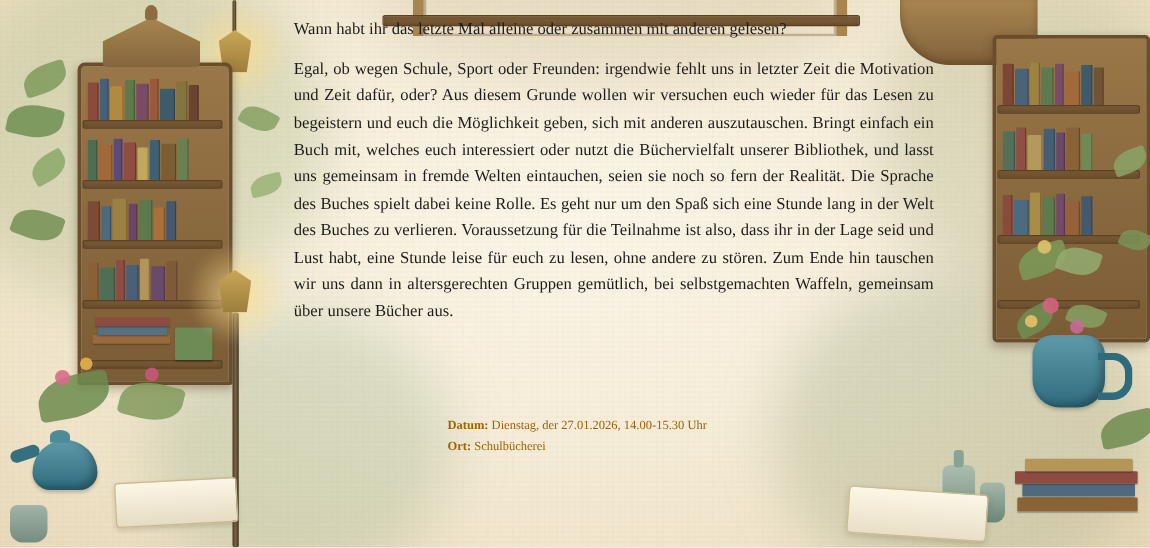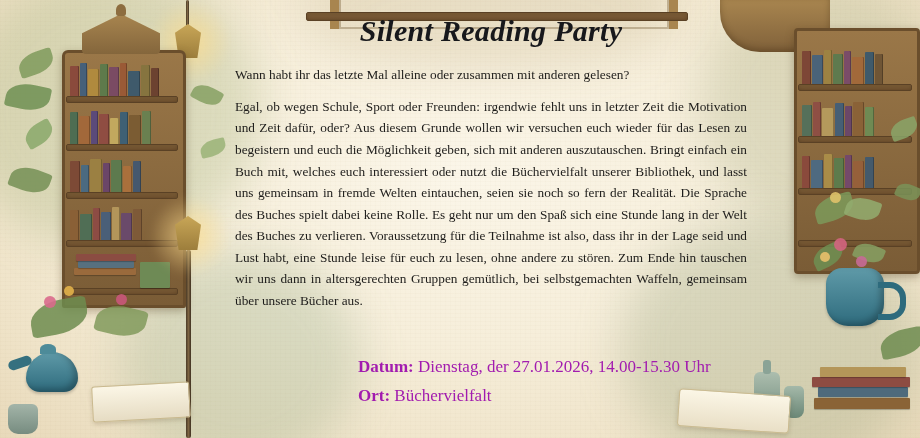--- a/index.html
+++ b/index.html
@@ -157,25 +157,25 @@
     line-height: 1.62;
     color: #1d1c1a;
     text-align: justify;
     margin: 0;
     hyphens: auto;
   }
 
   .details {
     position: absolute;
     left: 358px;
-    top: 352px;
+    top: 332px;
     width: 400px;
-    font-size: 17px;
+    font-size: 10px;
     line-height: 1.72;
-    color: #a21caf;
+    color: #a16207;
   }
   .details .row { white-space: nowrap; }
   .details .lbl { font-weight: bold; }
 </style>
 </head>
 <body>
 
 <div class="poster">
 
   <div class="paper-bg"></div>
@@ -370,29 +370,28 @@
                 background:linear-gradient(180deg,#fbf6e6,#e9dfc6);
                 border:1px solid #cbbb91; border-radius:4px; transform:rotate(4deg);
                 box-shadow:0 2px 5px rgba(80,60,30,.2);"></div>
 
     <div class="leaf" style="left:160px; top:120px; width:28px; height:18px; background:#8aa469; transform:rotate(-20deg);"></div>
     <div class="leaf" style="left:166px; top:184px; width:24px; height:16px; background:#7a9358; transform:rotate(24deg);"></div>
     <div class="leaf" style="left:150px; top:330px; width:44px; height:26px; background:#6f8c50; transform:rotate(-12deg);"></div>
   </div>
 
   <div class="content">
-    <h1 class="title">Silent Reading Party</h1>
     <p class="lead">Wann habt ihr das letzte Mal alleine oder zusammen mit anderen gelesen?</p>
     <p class="body-par">Egal, ob wegen Schule, Sport oder Freunden: irgendwie fehlt uns in letzter Zeit die Motivation und Zeit dafür, oder? Aus diesem Grunde wollen wir versuchen euch wieder für das Lesen zu begeistern und euch die Möglichkeit geben, sich mit anderen auszutauschen. Bringt einfach ein Buch mit, welches euch interessiert oder nutzt die Büchervielfalt unserer Bibliothek, und lasst uns gemeinsam in fremde Welten eintauchen, seien sie noch so fern der Realität. Die Sprache des Buches spielt dabei keine Rolle. Es geht nur um den Spaß sich eine Stunde lang in der Welt des Buches zu verlieren. Voraussetzung für die Teilnahme ist also, dass ihr in der Lage seid und Lust habt, eine Stunde leise für euch zu lesen, ohne andere zu stören. Zum Ende hin tauschen wir uns dann in altersgerechten Gruppen gemütlich, bei selbstgemachten Waffeln, gemeinsam über unsere Bücher aus.</p>
   </div>
 
   <div class="details">
     <div class="row">
       <span class="lbl">Datum:</span>
       <span>Dienstag, der 27.01.2026, 14.00-15.30 Uhr</span>
     </div>
     <div class="row">
       <span class="lbl">Ort:</span>
-      <span>Büchervielfalt</span>
+      <span>Schulbücherei</span>
     </div>
   </div>
 
 </div>
 
 </body></html>

